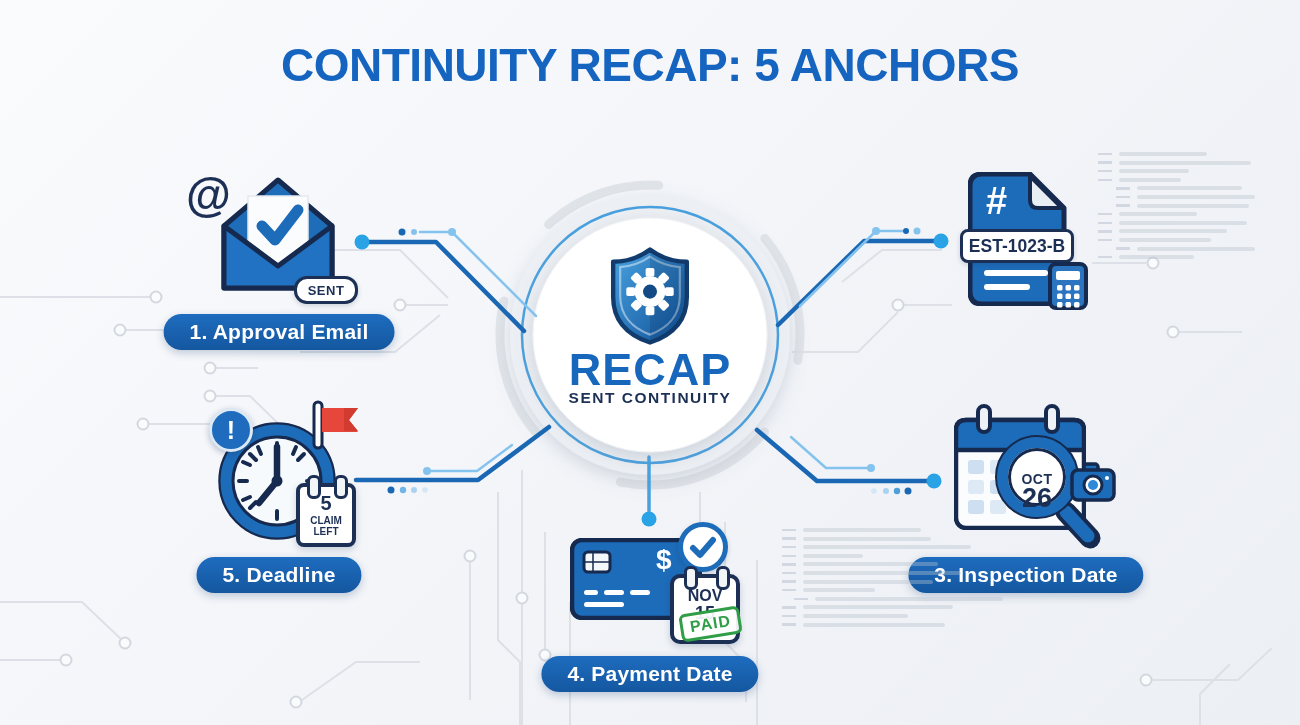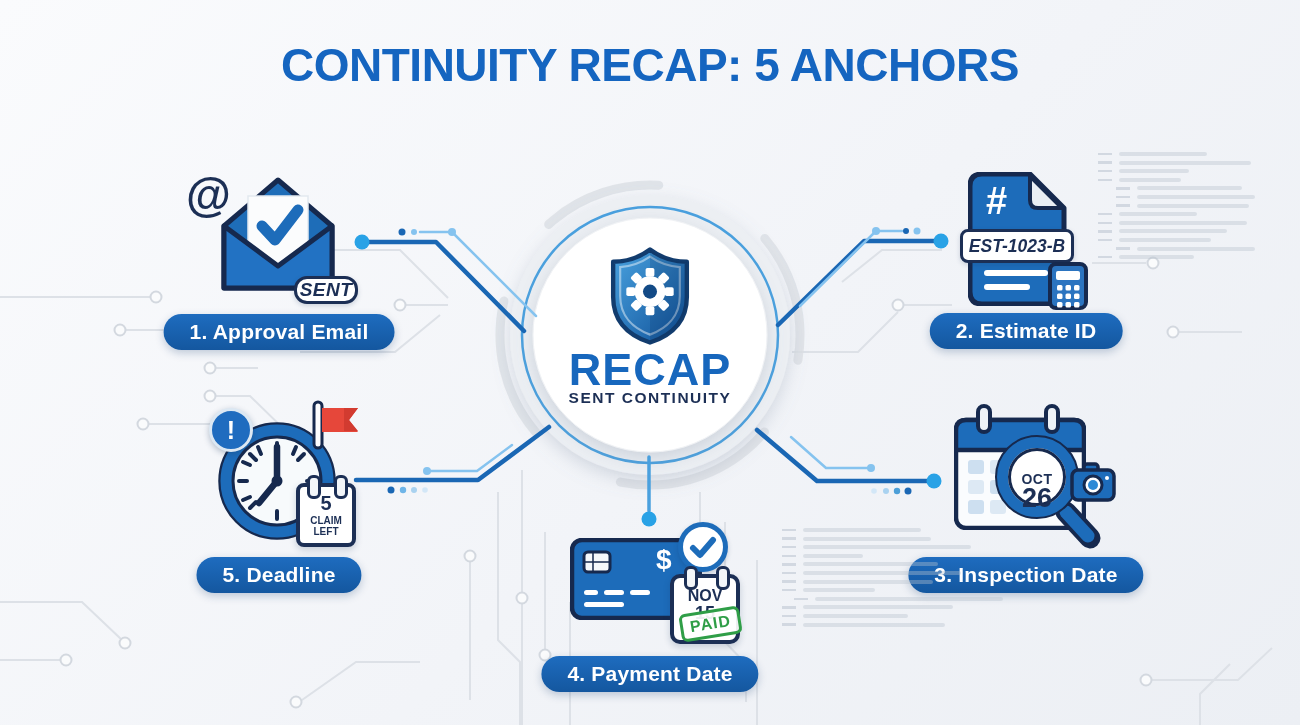--- a/index.html
+++ b/index.html
@@ -21,21 +21,21 @@
 
   
   .recap{position:absolute;left:650px;top:344px;transform:translateX(-50%);
     color:#1767bd;font-size:45px;font-weight:800;letter-spacing:1px;}
   .tagline{position:absolute;left:650px;top:389px;transform:translateX(-50%);
     color:#1c2f55;font-size:15.5px;font-weight:800;letter-spacing:1.5px;}
 
   
   .wbadge{position:absolute;background:#fff;border:3px solid #1c2f55;border-radius:13px;
     color:#1c2f55;font-weight:800;display:flex;align-items:center;justify-content:center;
-    box-shadow:0 2px 5px rgba(20,50,90,.18);font-style:italic;}
+    box-shadow:0 2px 5px rgba(20,50,90,.18);}
 
   .at{position:absolute;color:#1c2f55;font-size:46px;font-weight:800;}
   .hash{position:absolute;color:#ffffff;font-size:38px;font-weight:800;}
   .dollar{position:absolute;color:#ffffff;font-size:28px;font-weight:800;}
 
   
   .mcal{position:absolute;background:#fff;border:4px solid #1c2f55;border-radius:10px;
     text-align:center;box-shadow:0 3px 7px rgba(20,50,90,.2);}
   .mring{position:absolute;top:-12px;width:8px;height:18px;background:#f3f6f9;
     border:3.5px solid #1c2f55;border-radius:6px;}
@@ -199,21 +199,21 @@
   <div class="recap">RECAP</div>
   <div class="tagline">SENT CONTINUITY</div>
 
   <div class="at" style="left:186px;top:168px">@</div>
   <svg class="abs" style="left:214px;top:170px" width="128" height="128" viewBox="0 0 128 128">
     <path d="M10,56 L64,10 L118,56 L118,118 L10,118 Z" fill="#1e6db8" stroke="#16294e" stroke-width="5" stroke-linejoin="round"></path>
     <path d="M34,26 H94 V82 L64,104 L34,82 Z" fill="#fbfcfd" stroke="#e3e9f0" stroke-width="1.5"></path>
     <path d="M48,56 L61,70 L84,40" fill="none" stroke="#1d6cba" stroke-width="11" stroke-linecap="round" stroke-linejoin="round"></path>
     <path d="M10,56 L64,96 L118,56 L118,118 L10,118 Z" fill="#2272c3" stroke="#16294e" stroke-width="5" stroke-linejoin="round"></path>
   </svg>
-  <div class="wbadge" style="left:294px;top:276px;width:58px;height:22px;font-size:19px;letter-spacing:.5px">SENT</div>
+  <div class="wbadge" style="left:294px;top:276px;width:58px;height:22px;font-size:13px;letter-spacing:.5px">SENT</div>
   <div class="pill" style="left:279px;top:314px">1. Approval Email</div>
 
   <svg class="abs" style="left:968px;top:172px" width="104" height="134" viewBox="0 0 104 134">
     <path d="M14,2 H62 L96,36 V120 Q96,132 84,132 H14 Q2,132 2,120 V14 Q2,2 14,2 Z" fill="#1d6cba" stroke="#16294e" stroke-width="5" stroke-linejoin="round"></path>
     <path d="M62,4 L94,36 H70 Q62,36 62,28 Z" fill="#e9eef4" stroke="#16294e" stroke-width="4" stroke-linejoin="round"></path>
     <rect x="16" y="58" width="64" height="7" rx="3.5" fill="#fff"></rect>
     <rect x="16" y="98" width="64" height="6" rx="3" fill="#fff"></rect>
     <rect x="16" y="112" width="46" height="6" rx="3" fill="#fff"></rect>
   </svg>
   <div class="hash" style="left:986px;top:180px">#</div>
@@ -226,21 +226,20 @@
         <rect x="17.5" y="23" width="5.5" height="5.5" rx="1.5"></rect>
         <rect x="26" y="23" width="5.5" height="5.5" rx="1.5"></rect>
       <rect x="9" y="31.5" width="5.5" height="5.5" rx="1.5"></rect>
         <rect x="17.5" y="31.5" width="5.5" height="5.5" rx="1.5"></rect>
         <rect x="26" y="31.5" width="5.5" height="5.5" rx="1.5"></rect>
       <rect x="9" y="40" width="5.5" height="5.5" rx="1.5"></rect>
         <rect x="17.5" y="40" width="5.5" height="5.5" rx="1.5"></rect>
         <rect x="26" y="40" width="5.5" height="5.5" rx="1.5"></rect>
     </g>
   </svg>
-  <div class="pill" style="left:1026px;top:313px">2. Estimate ID</div>
 
   <svg class="abs" style="left:954px;top:404px" width="132" height="126" viewBox="0 0 132 126">
     <rect x="2" y="16" width="128" height="108" rx="10" fill="#fafcfe" stroke="#16294e" stroke-width="4.5"></rect>
     <path d="M12,16 H120 Q130,16 130,26 V46 H2 V26 Q2,16 12,16 Z" fill="#1d6cba" stroke="#16294e" stroke-width="4.5"></path>
     <rect x="24" y="2" width="12" height="26" rx="6" fill="#eef2f7" stroke="#16294e" stroke-width="4"></rect>
     <rect x="92" y="2" width="12" height="26" rx="6" fill="#eef2f7" stroke="#16294e" stroke-width="4"></rect>
     <g fill="#cddff0">
       <rect x="14" y="56" width="16" height="14" rx="3"></rect>
         <rect x="36" y="56" width="16" height="14" rx="3" fill="#dde9f4"></rect>
       <rect x="14" y="76" width="16" height="14" rx="3" fill="#dde9f4"></rect>

